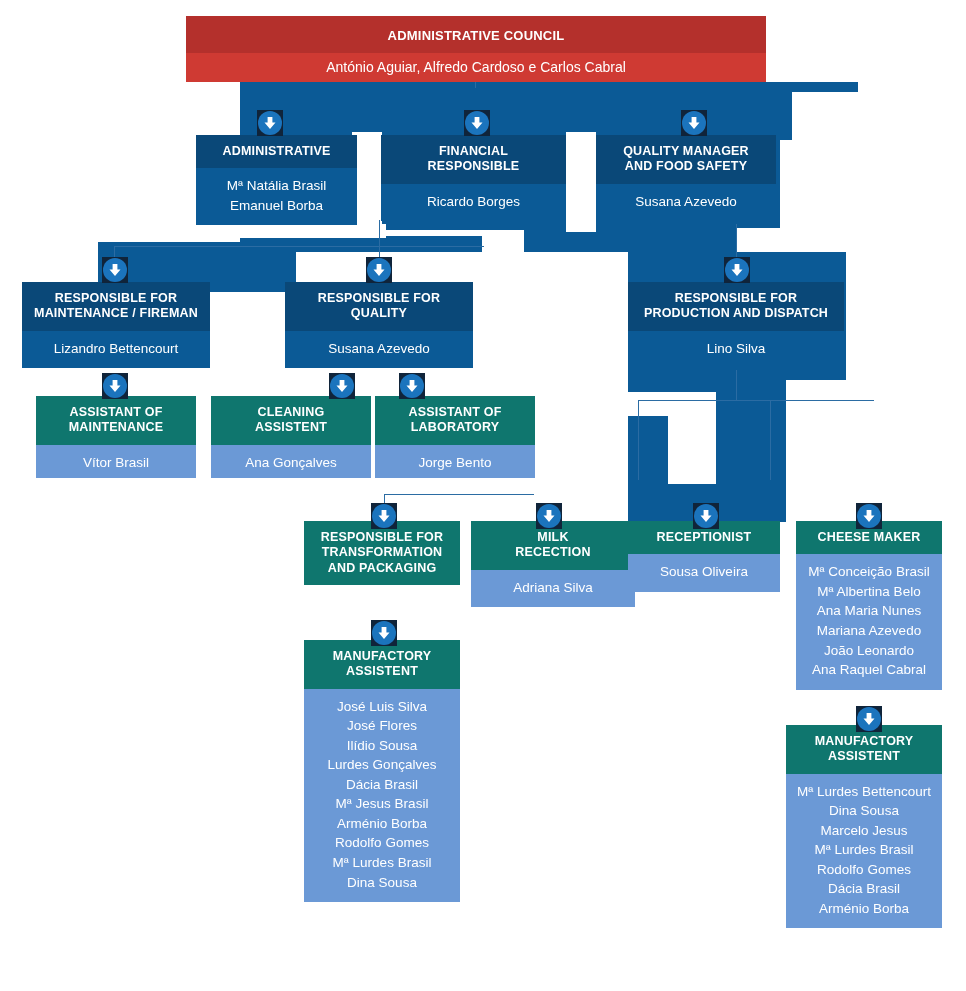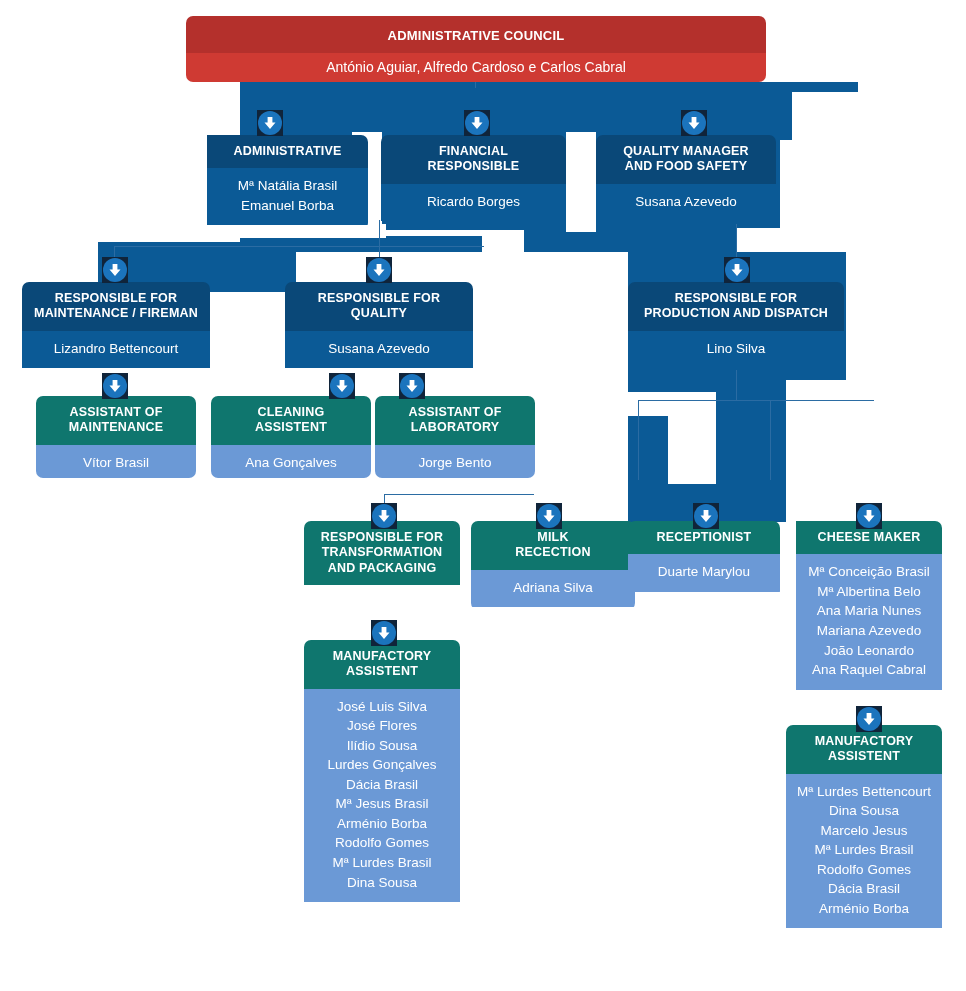--- a/index.html
+++ b/index.html
@@ -36,21 +36,20 @@
     background: #2b6ca3;
     z-index: 3;
   }
 
   
   .box {
     position: absolute;
     z-index: 5;
     box-sizing: border-box;
     overflow: hidden;
-    border-radius: 7px;
   }
   .box .hdr {
     box-sizing: border-box;
     text-align: center;
     font-weight: bold;
     color: #ffffff;
     letter-spacing: 0.2px;
     line-height: 1.22;
     padding: 9px 6px 9px 6px;
   }
@@ -150,21 +149,21 @@
     </div>
   </div>
 
   <div class="arrow" style="left:257px; top:110px;">
     <div class="sq"></div>
       <div class="circ"></div>
     <svg width="16" height="16" viewBox="0 0 16 16">
         <path d="M8 14 L2.5 7.5 L5.6 7.5 L5.6 2 L10.4 2 L10.4 7.5 L13.5 7.5 Z" fill="#ffffff"></path>
       </svg>
   </div>
-  <div class="box lvl-dark" style="left:175px; top:135px; width:193px; height:95px;padding-left:32px;">
+  <div class="box lvl-dark" style="left:164px; top:135px; width:193px; height:95px;padding-left:32px;">
     <div class="hdr">ADMINISTRATIVE</div>
     <div class="body">
       <span class="nm">Mª Natália Brasil</span>
       <span class="nm">Emanuel Borba</span>
     </div>
   </div>
 
   <div class="arrow" style="left:464px; top:110px;">
     <div class="sq"></div>
       <div class="circ"></div>
@@ -336,21 +335,21 @@
   <div class="arrow" style="left:693px; top:503px;">
     <div class="sq"></div>
       <div class="circ"></div>
     <svg width="16" height="16" viewBox="0 0 16 16">
         <path d="M8 14 L2.5 7.5 L5.6 7.5 L5.6 2 L10.4 2 L10.4 7.5 L13.5 7.5 Z" fill="#ffffff"></path>
       </svg>
   </div>
   <div class="box lvl-mid" style="left:628px; top:521px; width:152px; height:77px;">
     <div class="hdr">RECEPTIONIST</div>
     <div class="body">
-      <span class="nm">Duarte Marylou</span>
+      <span class="nm">Sousa Oliveira</span>
     </div>
   </div>
 
   <div class="arrow" style="left:856px; top:503px;">
     <div class="sq"></div>
       <div class="circ"></div>
     <svg width="16" height="16" viewBox="0 0 16 16">
         <path d="M8 14 L2.5 7.5 L5.6 7.5 L5.6 2 L10.4 2 L10.4 7.5 L13.5 7.5 Z" fill="#ffffff"></path>
       </svg>
   </div>

